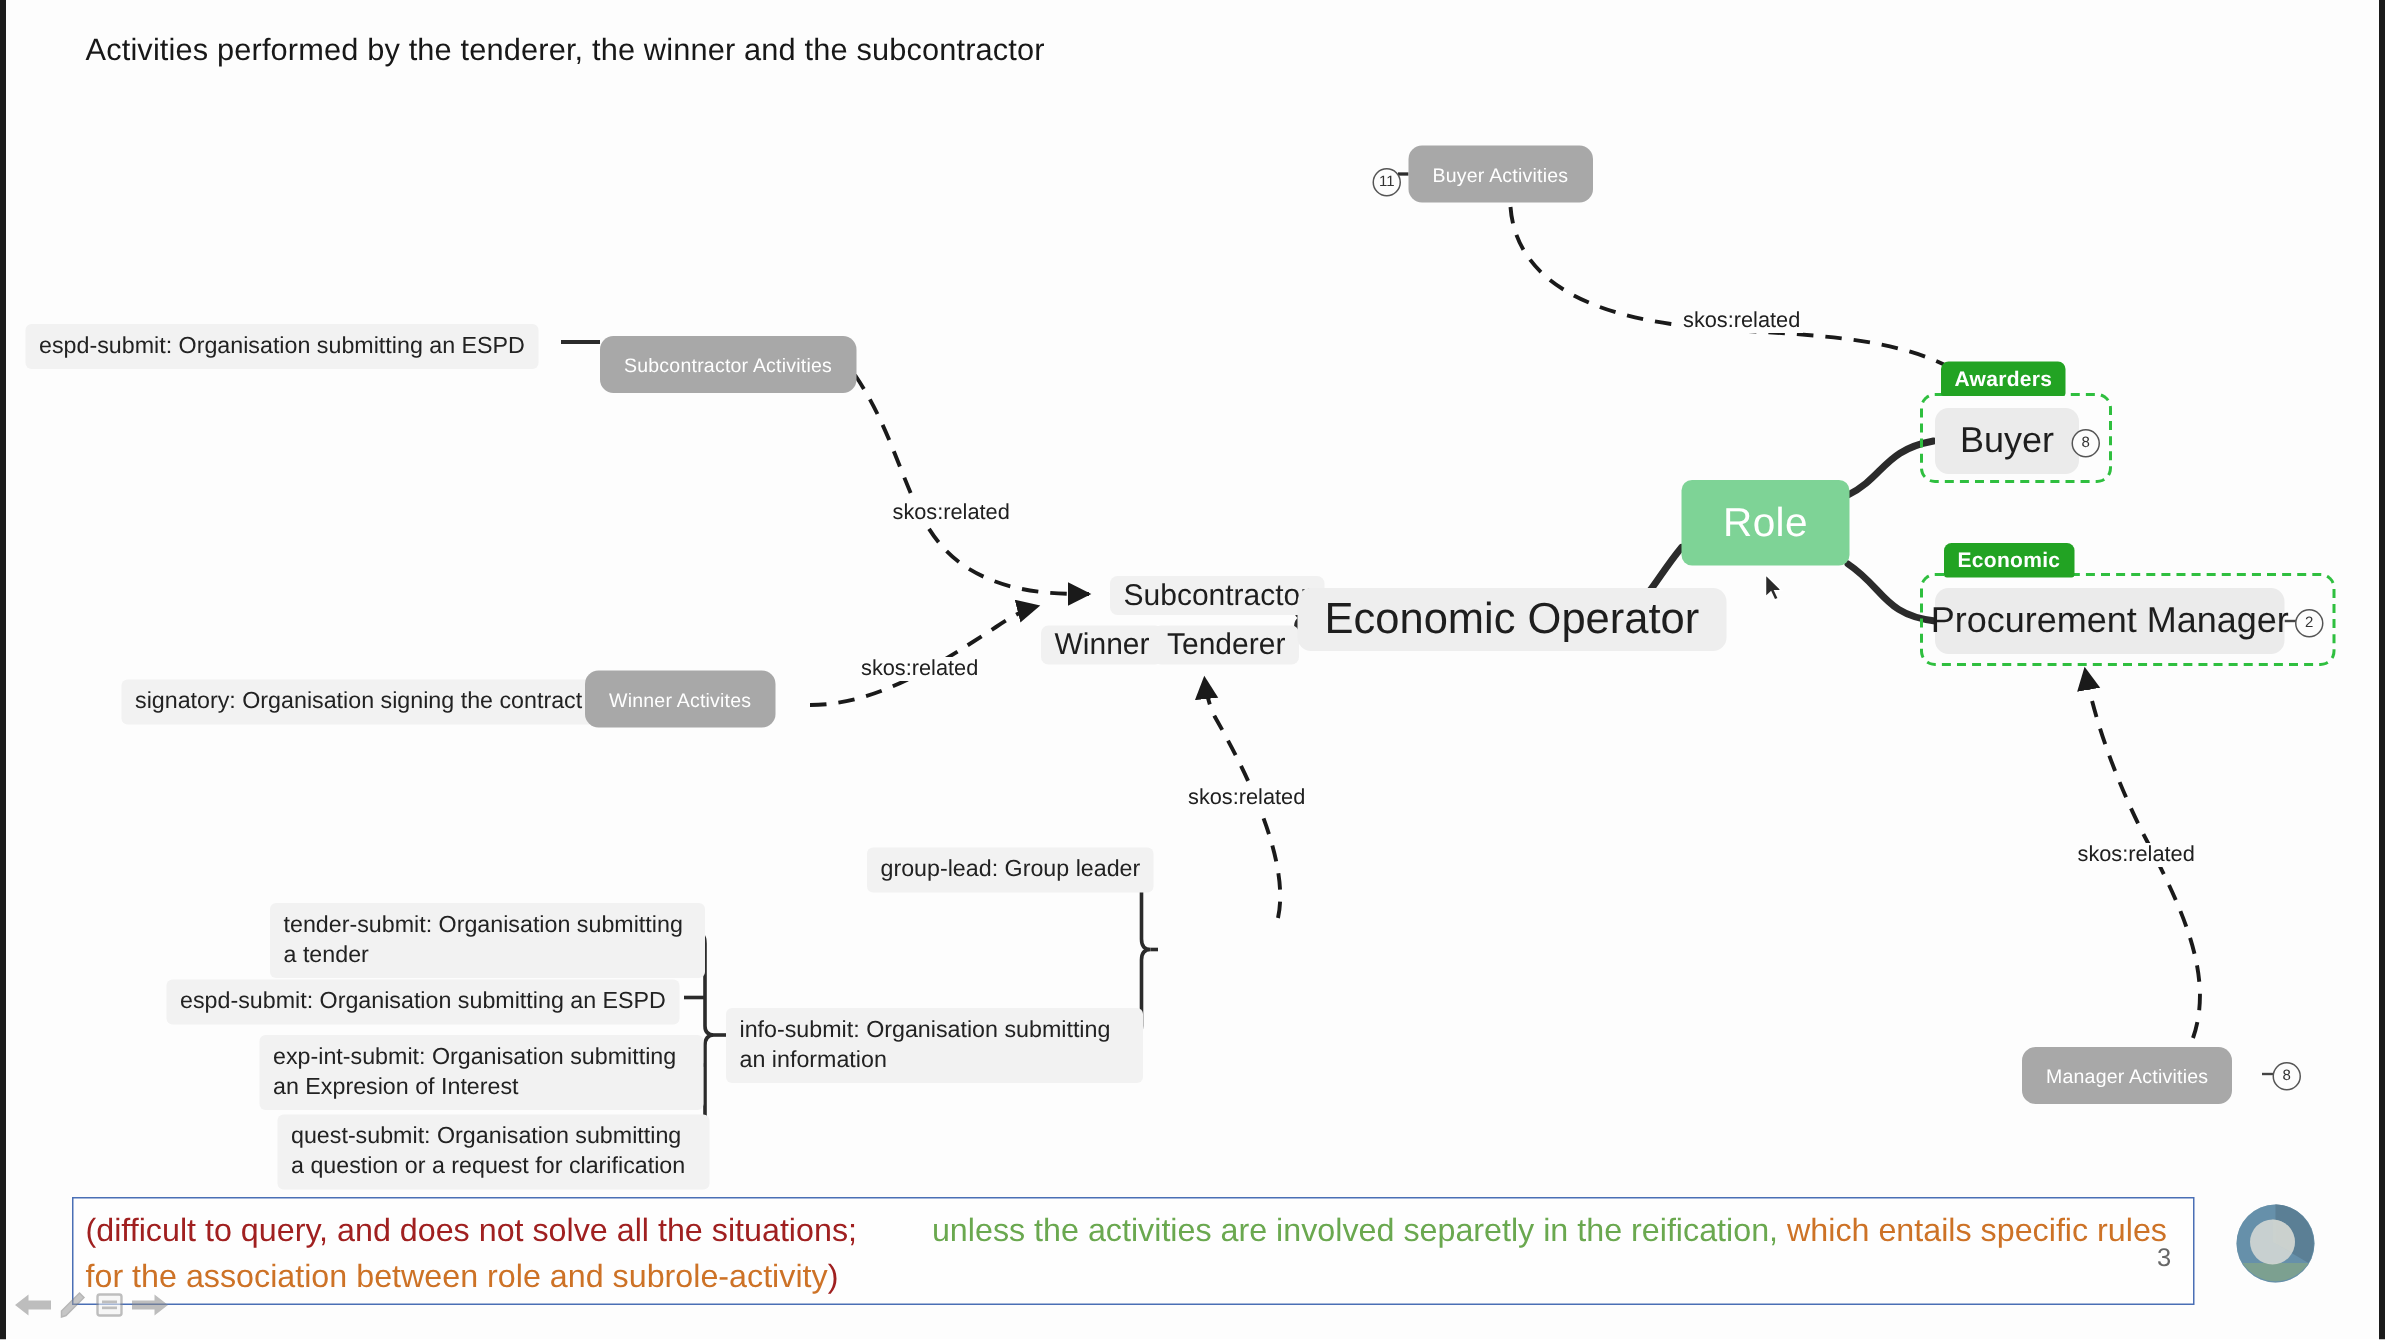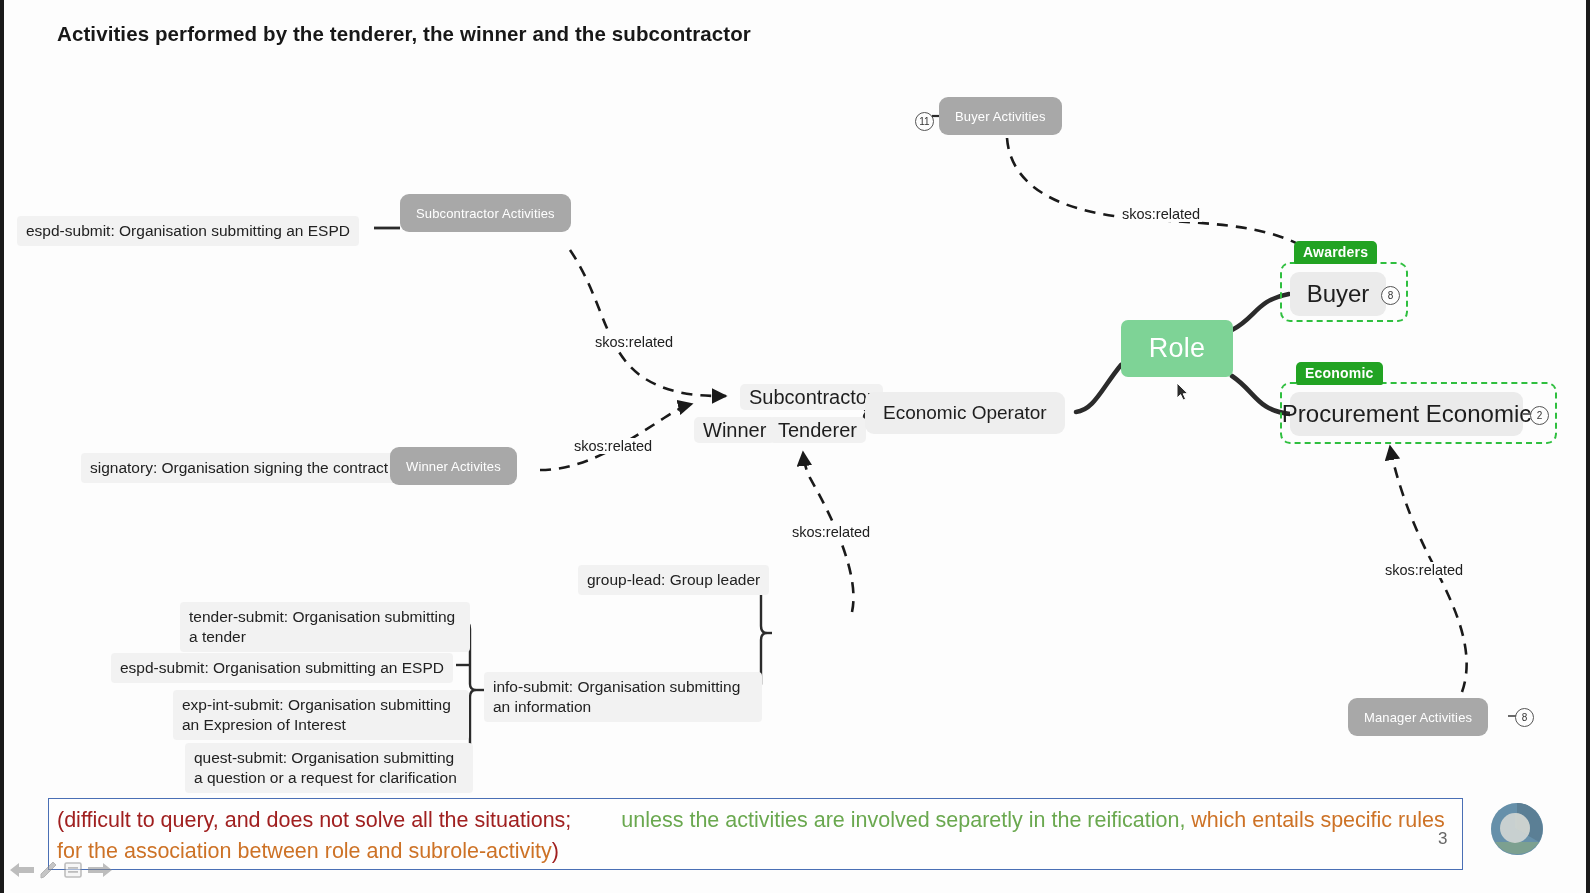--- a/index.html
+++ b/index.html
@@ -37,21 +37,20 @@
 
   
   #title {
     position: absolute;
     left: 53px;
     top: 22px;
     font-size: 20.5px;
     color: #181818;
     letter-spacing: .1px;
     white-space: nowrap;
-    font-weight: bold;
   }
 
   
   .node {
     position: absolute;
     box-sizing: border-box;
     display: flex;
     align-items: center;
     white-space: nowrap;
   }
@@ -87,21 +86,21 @@
     border-radius: 5px;
     padding: 4px 9px;
     height: 26px;
     justify-content: center;
   }
 
   
   #economic-operator {
     background: #eeeeee;
     color: #1e1e1e;
-    font-size: 19px;
+    font-size: 29px;
     border-radius: 9px;
     padding: 0 18px;
     height: 42px;
     justify-content: center;
   }
 
   
   #role-node {
     background: #7ed396;
     color: #ffffff;
@@ -280,21 +279,21 @@
 
     <div id="title">Activities performed by the tenderer, the winner and the subcontractor</div>
 
     <div class="node grey-box" style="left:935px; top:97px; height:38px;">
       <span>Buyer Activities</span>
     </div>
     <div class="badge" style="left:911px; top:112px;text-align:right;">11</div>
     <div class="edge-label" style="left:1116px; top:206px;">skos:related</div>
 
     <div class="leaf one-line" style="position:absolute; left:13px; top:216px;">espd-submit: Organisation submitting an ESPD</div>
-    <div class="node grey-box" style="left:396px; top:194px;">
+    <div class="node grey-box" style="left:396px; top:224px;">
       <span>Subcontractor Activities</span>
     </div>
     <div class="edge-label" style="left:589px; top:334px;">skos:related</div>
 
     <div class="leaf one-line" style="position:absolute; left:77px; top:453px;">signatory: Organisation signing the contract</div>
     <div class="node grey-box" style="left:386px; top:447px;">
       <span>Winner Activites</span>
     </div>
     <div class="edge-label" style="left:568px; top:438px;">skos:related</div>
 
@@ -319,21 +318,21 @@
     <div class="group-wrap" style="left:1276px; top:262px; width:128px; height:60px;"></div>
     <div class="group-tab" style="left:1290px; top:241px;">Awarders</div>
     <div class="node right-box" style="left:1286px; top:272px; width:96px;">
       <span>Buyer</span>
     </div>
     <div class="badge" style="left:1377px; top:286px;">8</div>
 
     <div class="group-wrap" style="left:1276px; top:382px; width:277px; height:62px;"></div>
     <div class="group-tab" style="left:1292px; top:362px;">Economic</div>
     <div class="node right-box" style="left:1286px; top:392px; width:233px;">
-      <span>Procurement Economic</span>
+      <span>Procurement Manager</span>
     </div>
     <div class="badge" style="left:1526px; top:406px;">2</div>
 
     <div class="edge-label" style="left:1379px; top:562px;">skos:related</div>
     <div class="node grey-box" style="left:1344px; top:698px;">
       <span>Manager Activities</span>
     </div>
     <div class="badge" style="left:1511px; top:708px;">8</div>
 
     <div class="edge-label" style="left:786px; top:524px;">skos:related</div>

